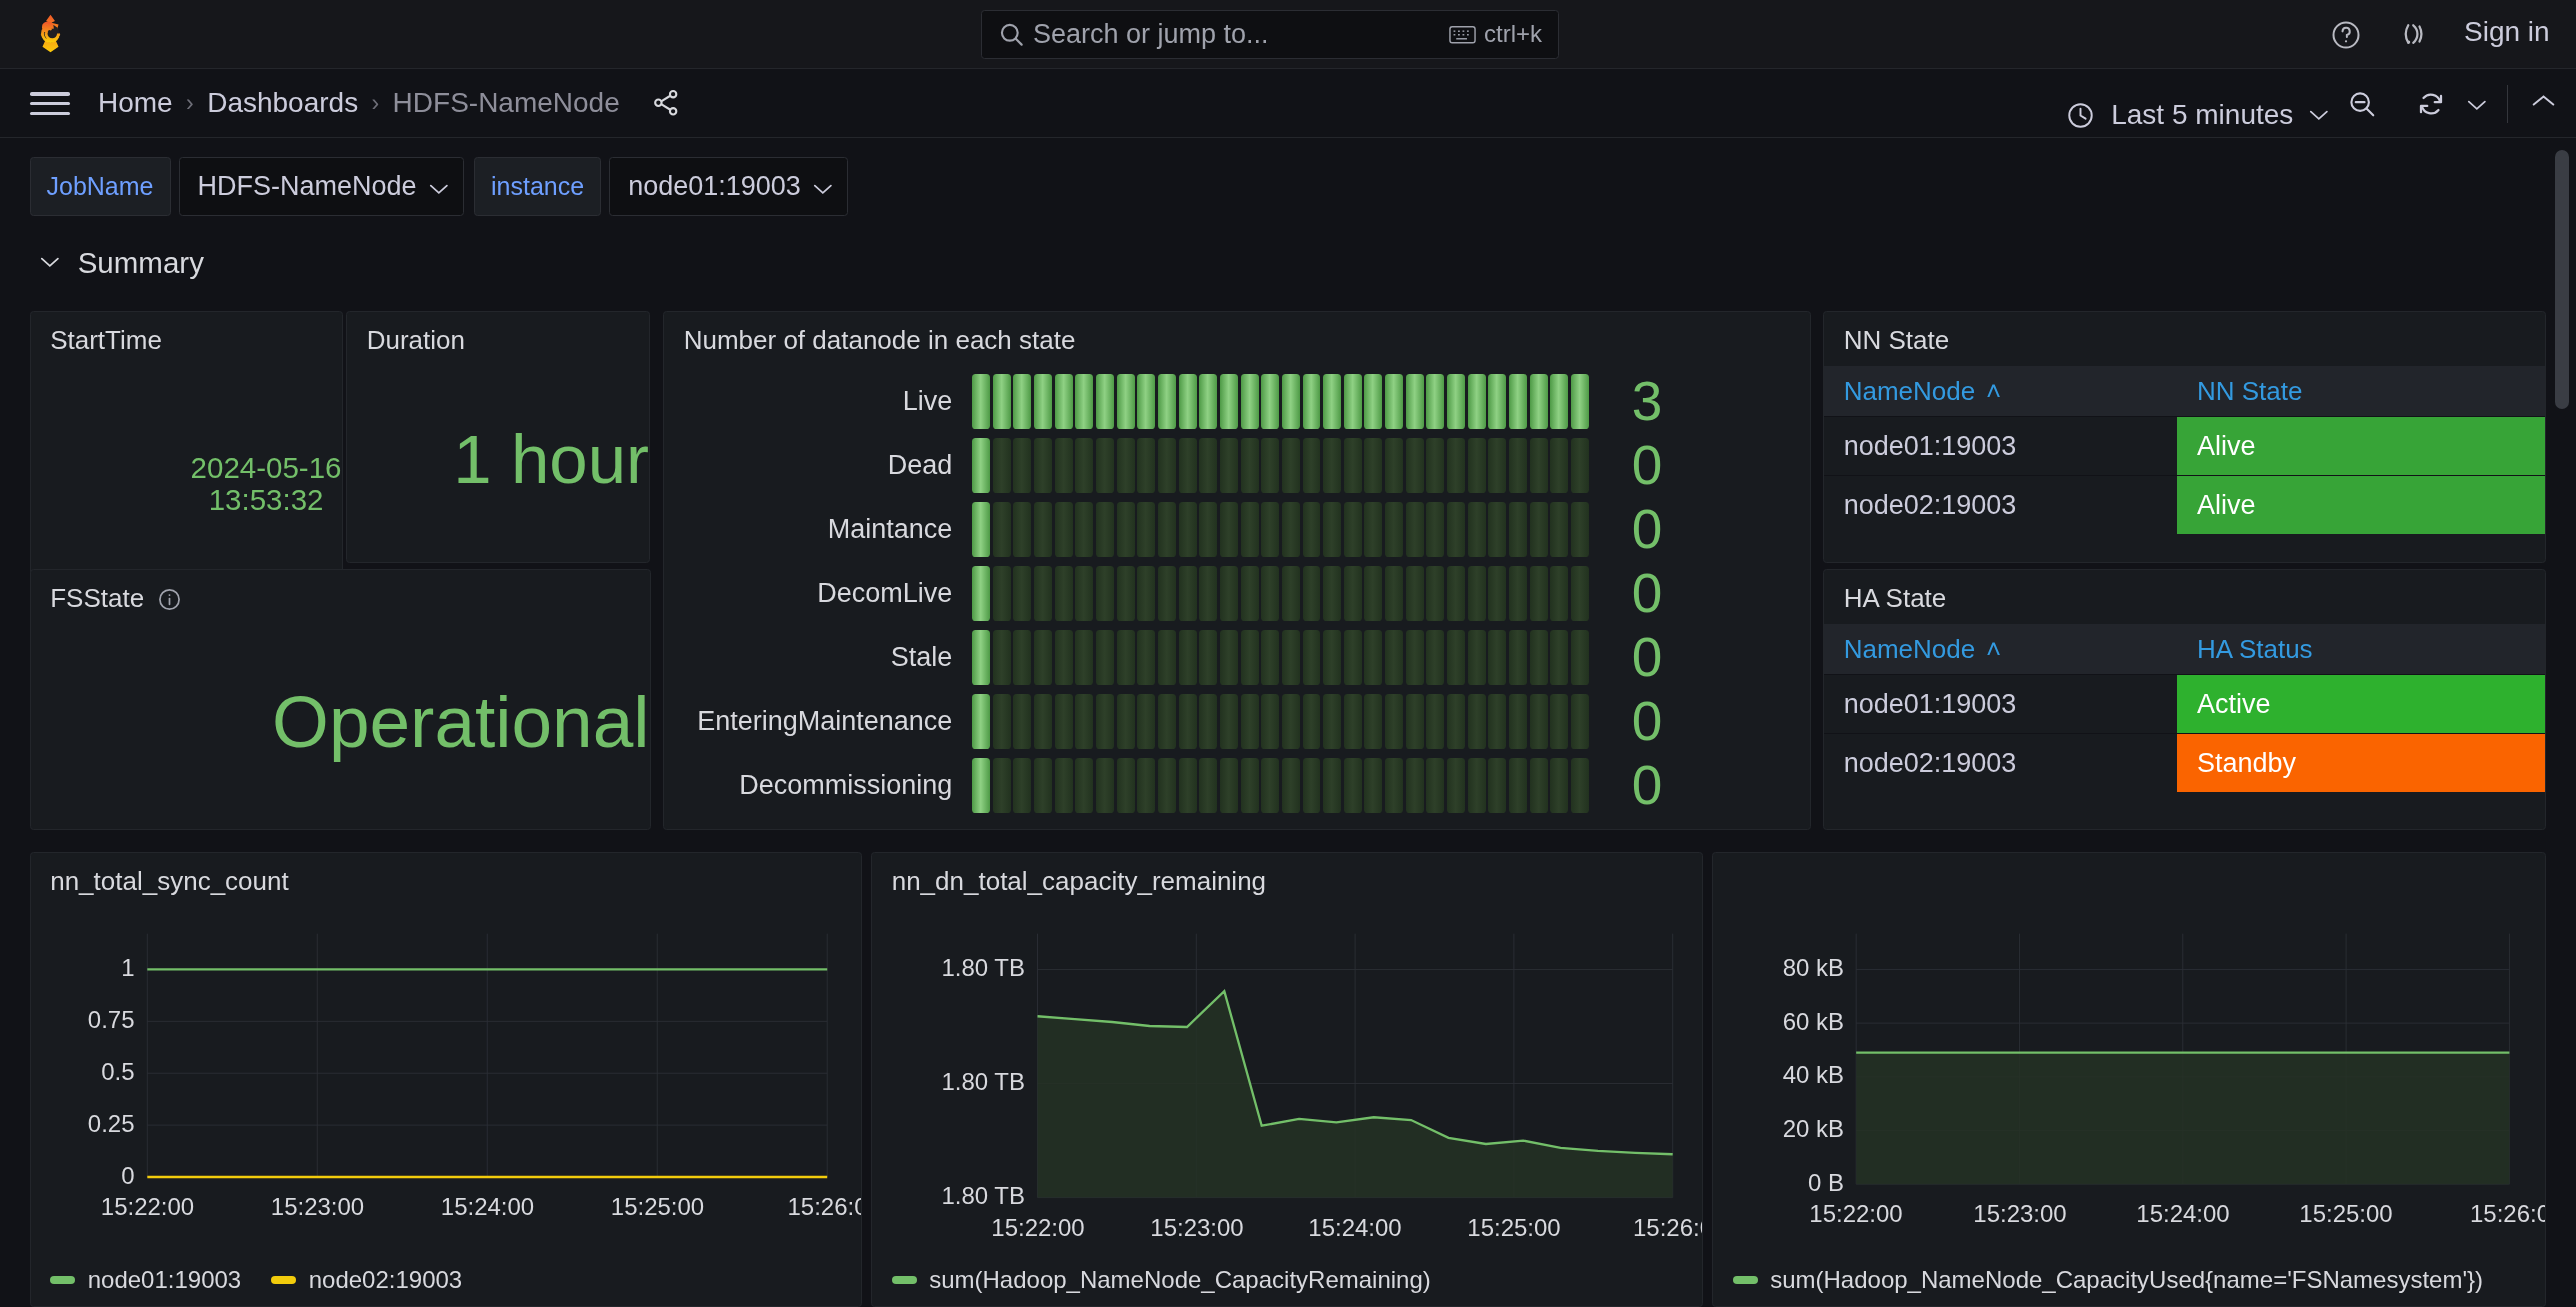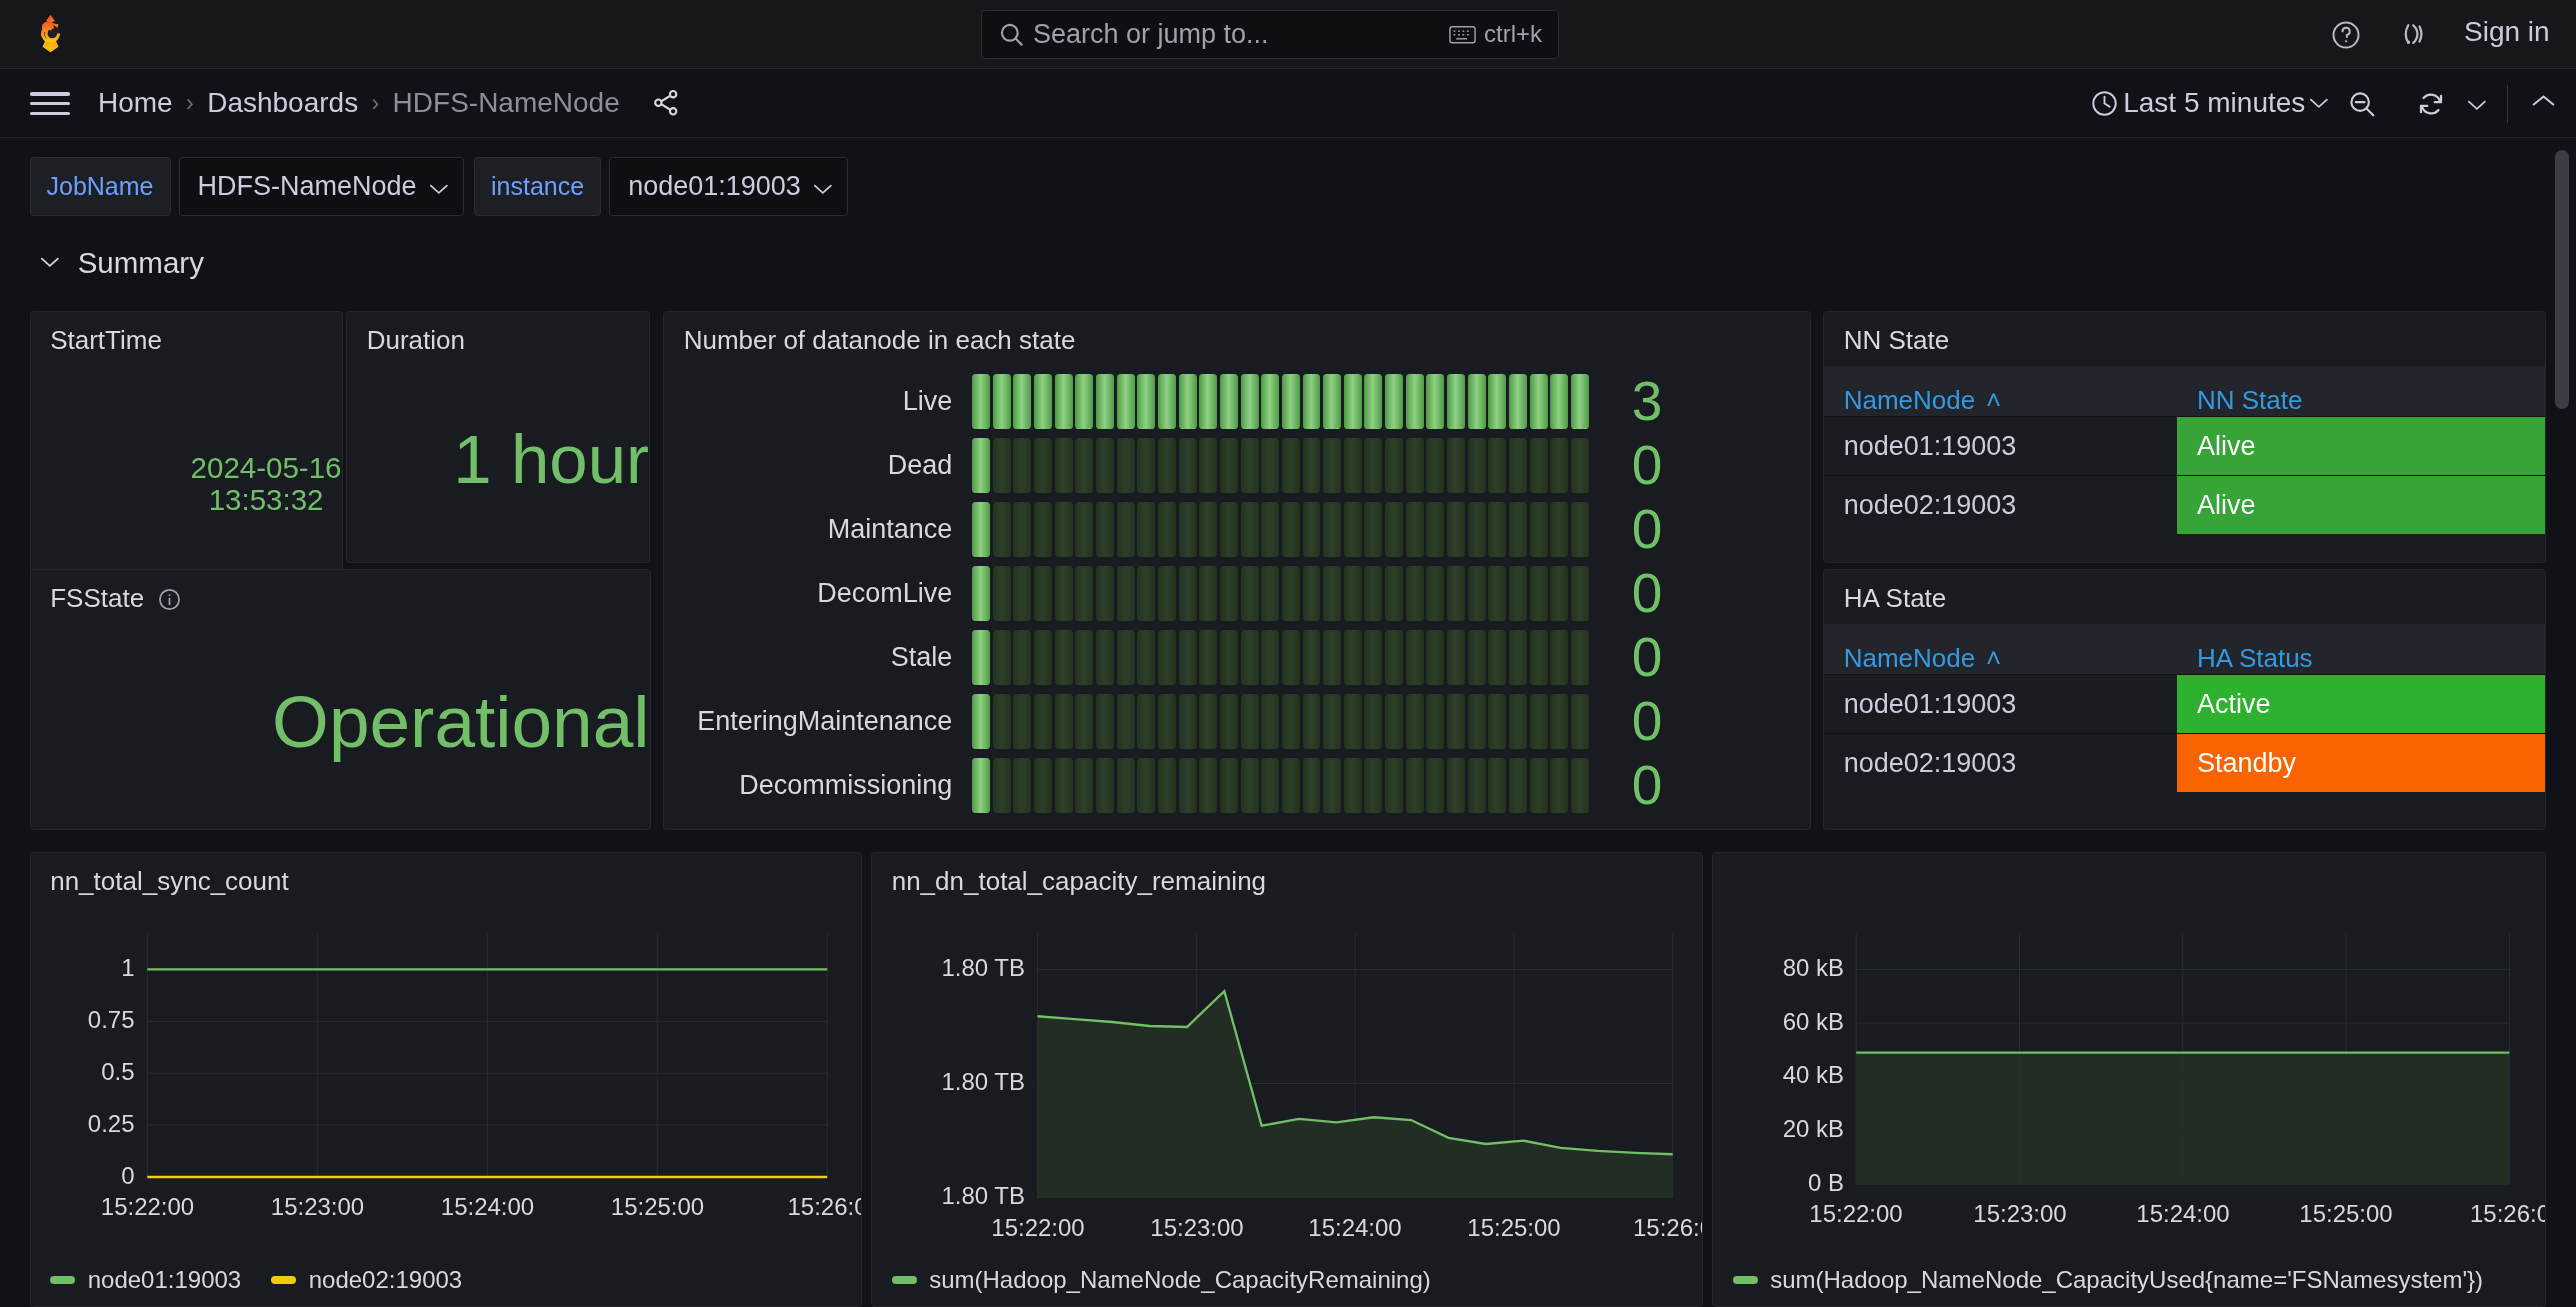--- a/index.html
+++ b/index.html
@@ -41,22 +41,22 @@
   }
   .burger { position: absolute; left: 29.5px; top: 23px; width: 40px; height: 23px; cursor: pointer; }
   .burger span { display: block; height: 3.6px; background: #ccccdc; border-radius: 1.8px; margin-bottom: 6.3px; }
   .crumbs { position: absolute; left: 98px; top: 18px; display: flex; align-items: center; gap: 13.4px; }
   .crumb { font-size: 28px; color: #ccccdc; cursor: pointer; }
   .crumb.current { color: #8e8e9a; cursor: default; }
   .crumb-sep { font-size: 23px; color: #6e6e78; }
   .share-icon { margin-left: 18px; width: 29.5px; height: 29.5px; cursor: pointer; }
 
   .timepicker {
-    position: absolute; right: 247px; top: 18px;
-    display: flex; align-items: center; gap: 4px; cursor: pointer;
+    position: absolute; right: 247px; top: 30px;
+    display: flex; align-items: center; gap: 16px; cursor: pointer;
   }
   .clock-icon { width: 29px; height: 29px; }
   .time-label { font-size: 28px; color: #ccccdc; }
   .chev { width: 19.7px; height: 12.5px; }
   .zoomout-btn { position: absolute; right: 199px; top: 19.7px; width: 30px; height: 30px; cursor: pointer; }
   .refresh-btn { position: absolute; right: 130px; top: 19.7px; width: 30px; height: 30px; cursor: pointer; }
   .refresh-chev { position: absolute; right: 89px; top: 29px; width: 19.7px; height: 12.5px; cursor: pointer; }
   .nav-divider { position: absolute; right: 68px; top: 16px; width: 0.9px; height: 38px; background: #34363c; }
   .collapse-btn { position: absolute; right: 19.7px; top: 24px; width: 25px; height: 16px; cursor: pointer; }
 
@@ -122,21 +122,21 @@
   }
   .bg-cell.off {
     background: linear-gradient(to right, #22321f 0%, #2e4029 48%, #22321f 100%);
   }
   .bg-num {
     width: 116px; text-align: center; font-size: 55px; color: #73bf69;
     font-weight: 300; line-height: 1;
   }
 
   
-  .tbl-head { display: flex; background: #22252b; height: 50px; align-items: flex-end; }
+  .tbl-head { display: flex; background: #22252b; height: 50px; align-items: center; }
   .tbl-head > div {
     font-size: 26px; color: #339ae0; padding-left: 19.7px;
     display: flex; align-items: center; gap: 10.7px;
   }
   .tbl-row { display: flex; height: 59px; align-items: stretch; border-top: 1.8px solid #111217; }
   .tbl-cell-name {
     font-size: 27px; color: #ccccdc; padding-left: 19.7px; display: flex; align-items: center;
   }
   .tbl-cell-status {
     font-size: 27px; color: #ffffff; padding-left: 19.7px; display: flex; align-items: center;

